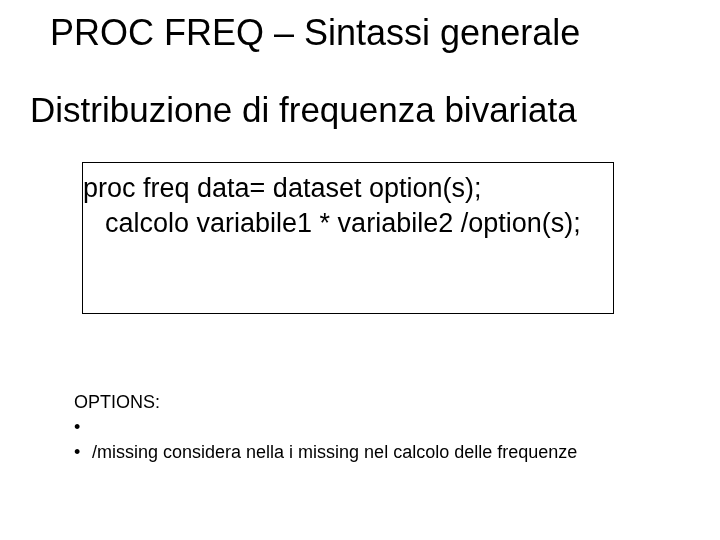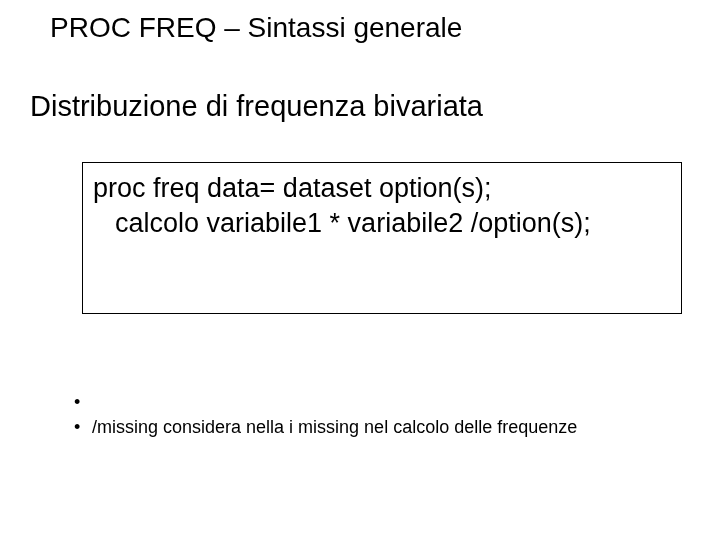--- a/index.html
+++ b/index.html
@@ -15,39 +15,39 @@
   .slide {
     width: 720px;
     height: 540px;
     position: relative;
     box-sizing: border-box;
   }
   .title {
     position: absolute;
     top: 12px;
     left: 50px;
-    font-size: 28px;
+    font-size: 36px;
     font-weight: normal;
     letter-spacing: 0px;
   }
   .subtitle {
     position: absolute;
     top: 90px;
     left: 30px;
-    font-size: 29px;
+    font-size: 35px;
   }
   .codebox {
     position: absolute;
     top: 162px;
     left: 82px;
-    width: 600px;
+    width: 532px;
     height: 152px;
     border: 1px solid #000;
     box-sizing: border-box;
-    padding: 8px 10px 0 10px;
+    padding: 8px 10px 0 0;
     font-size: 27px;
     line-height: 1.3;
   }
   .codeline2 {
     padding-left: 22px;
   }
   .options-block {
     position: absolute;
     top: 390px;
     left: 74px;
@@ -69,20 +69,21 @@
   <div class="title">PROC FREQ – Sintassi generale</div>
 
   <div class="subtitle">Distribuzione di frequenza bivariata</div>
 
   <div class="codebox">
     <div>proc freq data= dataset option(s);</div>
     <div class="codeline2">calcolo variabile1 * variabile2 /option(s);</div>
   </div>
 
   <div class="options-block">
+    <div>OPTIONS:</div>
     <div class="row">
       <div class="bullet">•</div>
     </div>
     <div class="row">
       <div class="bullet">•</div>
       <div>/missing   considera nella i missing nel calcolo delle frequenze</div>
     </div>
   </div>
 
 </div>

